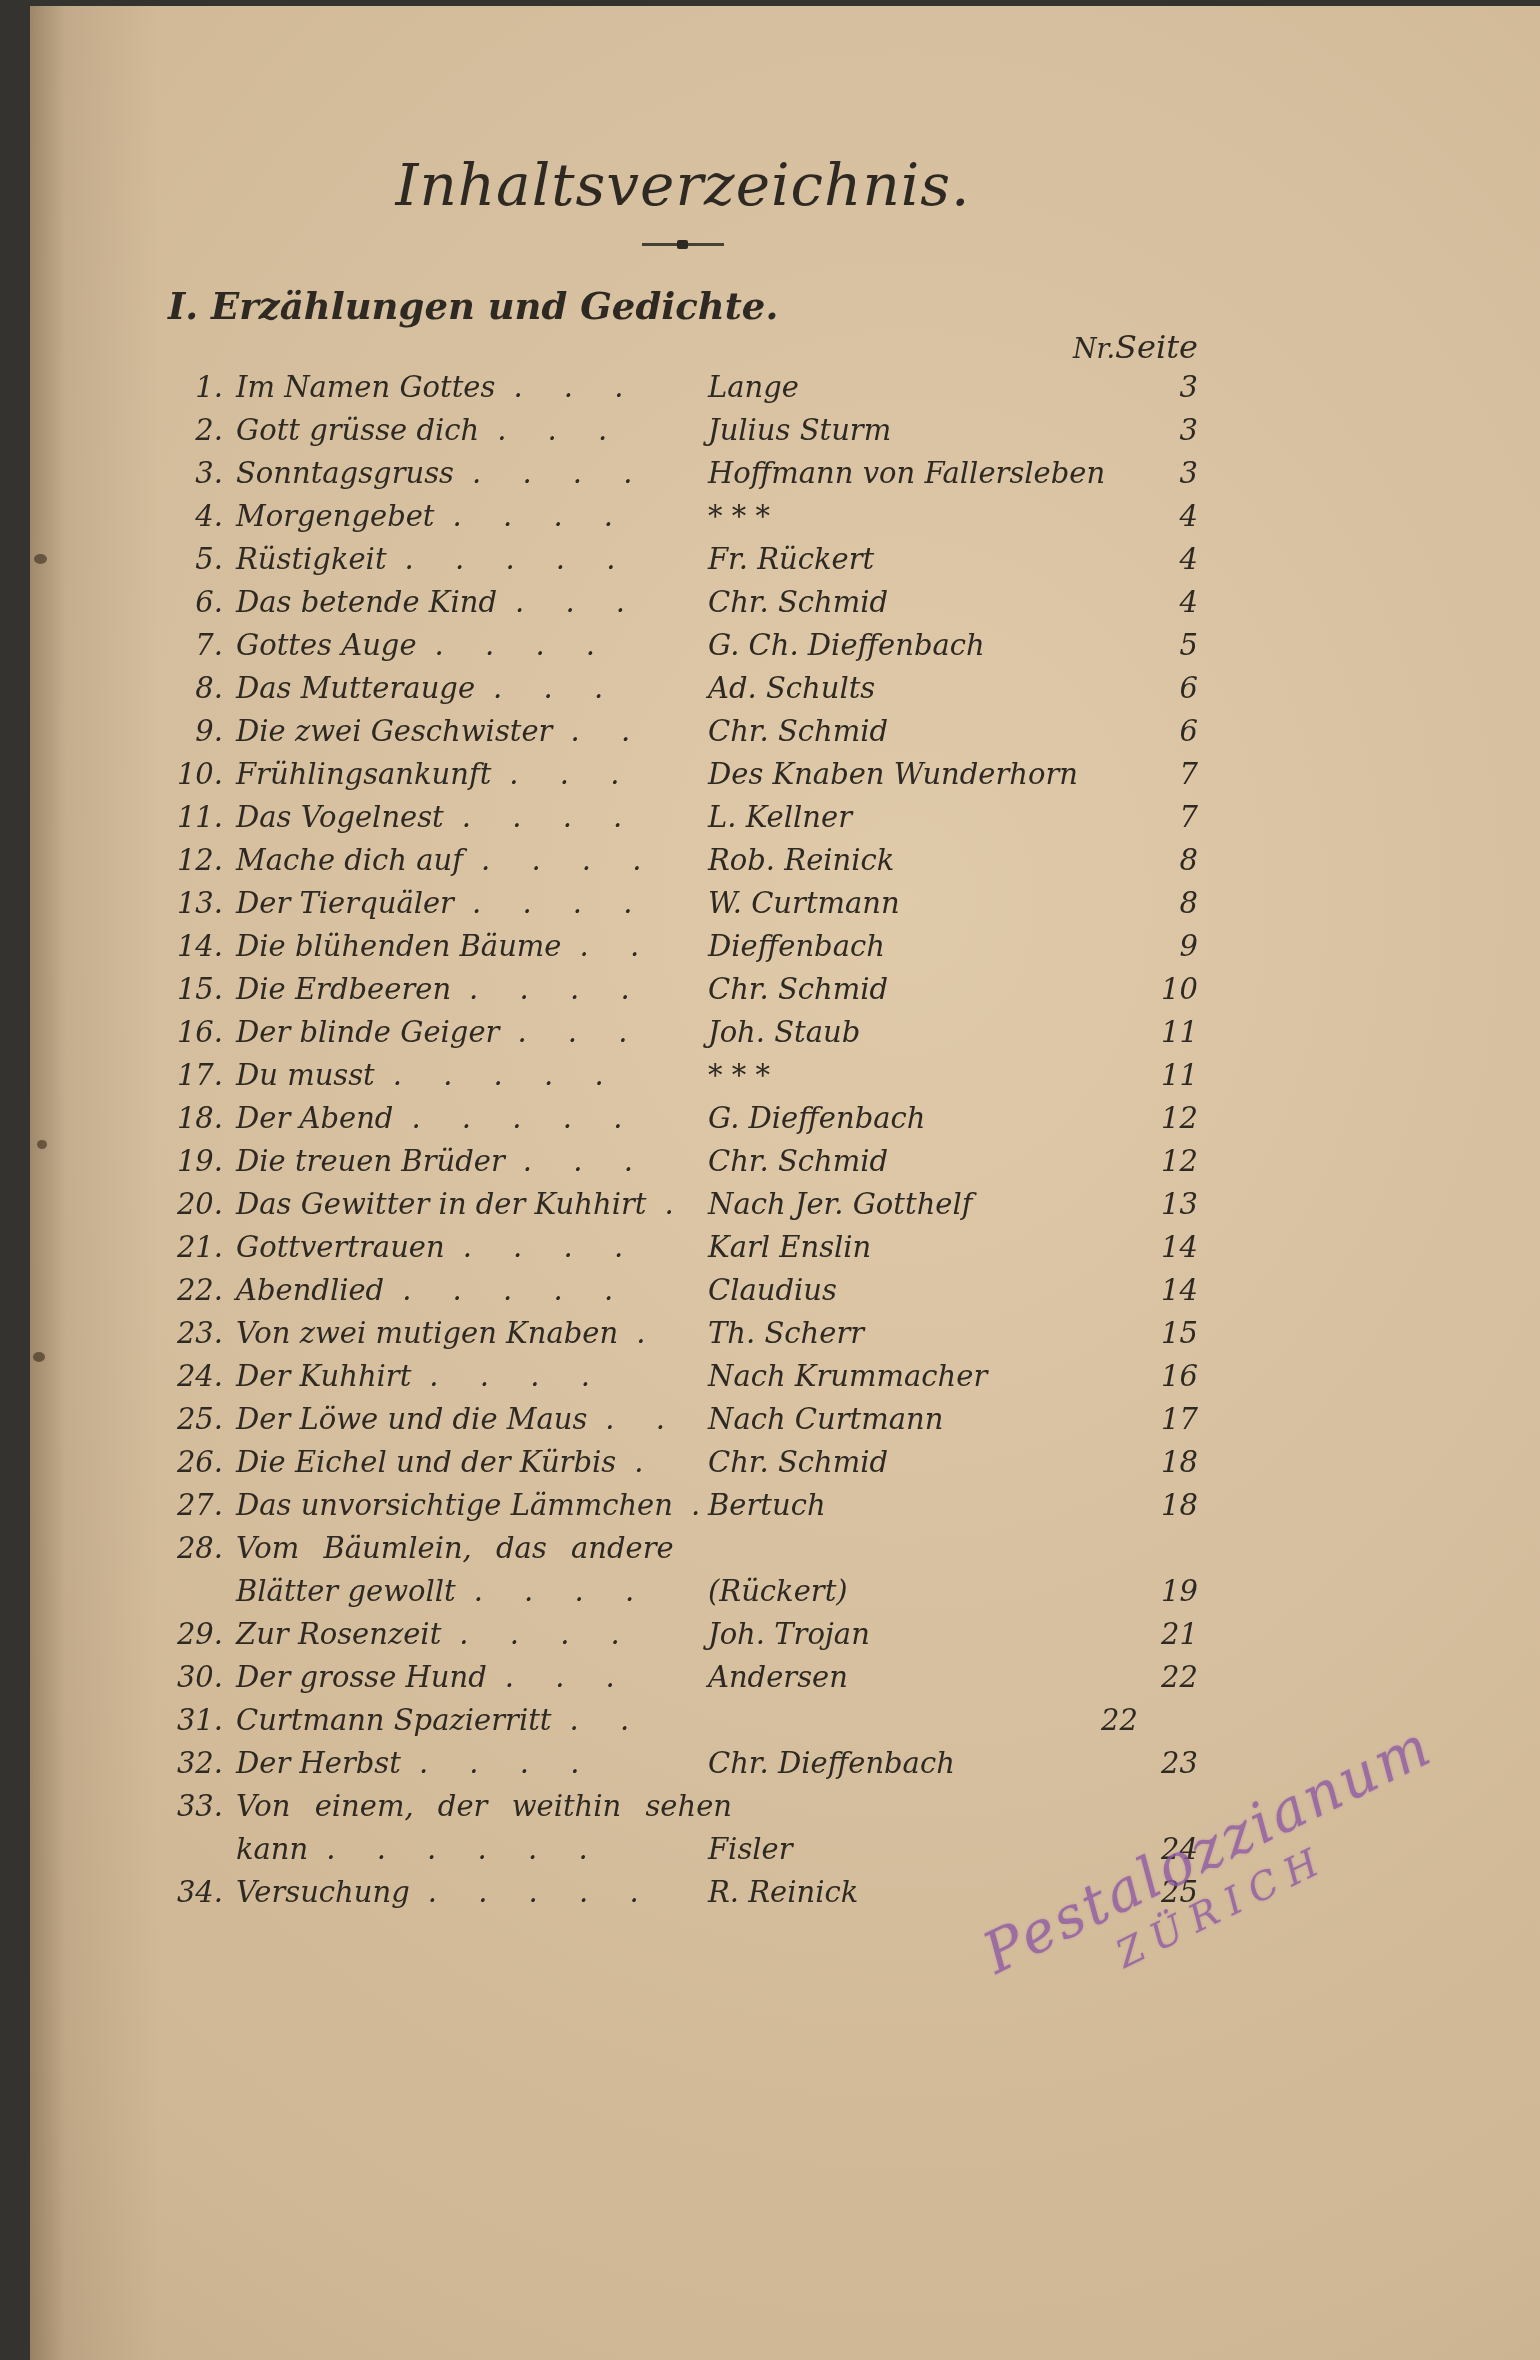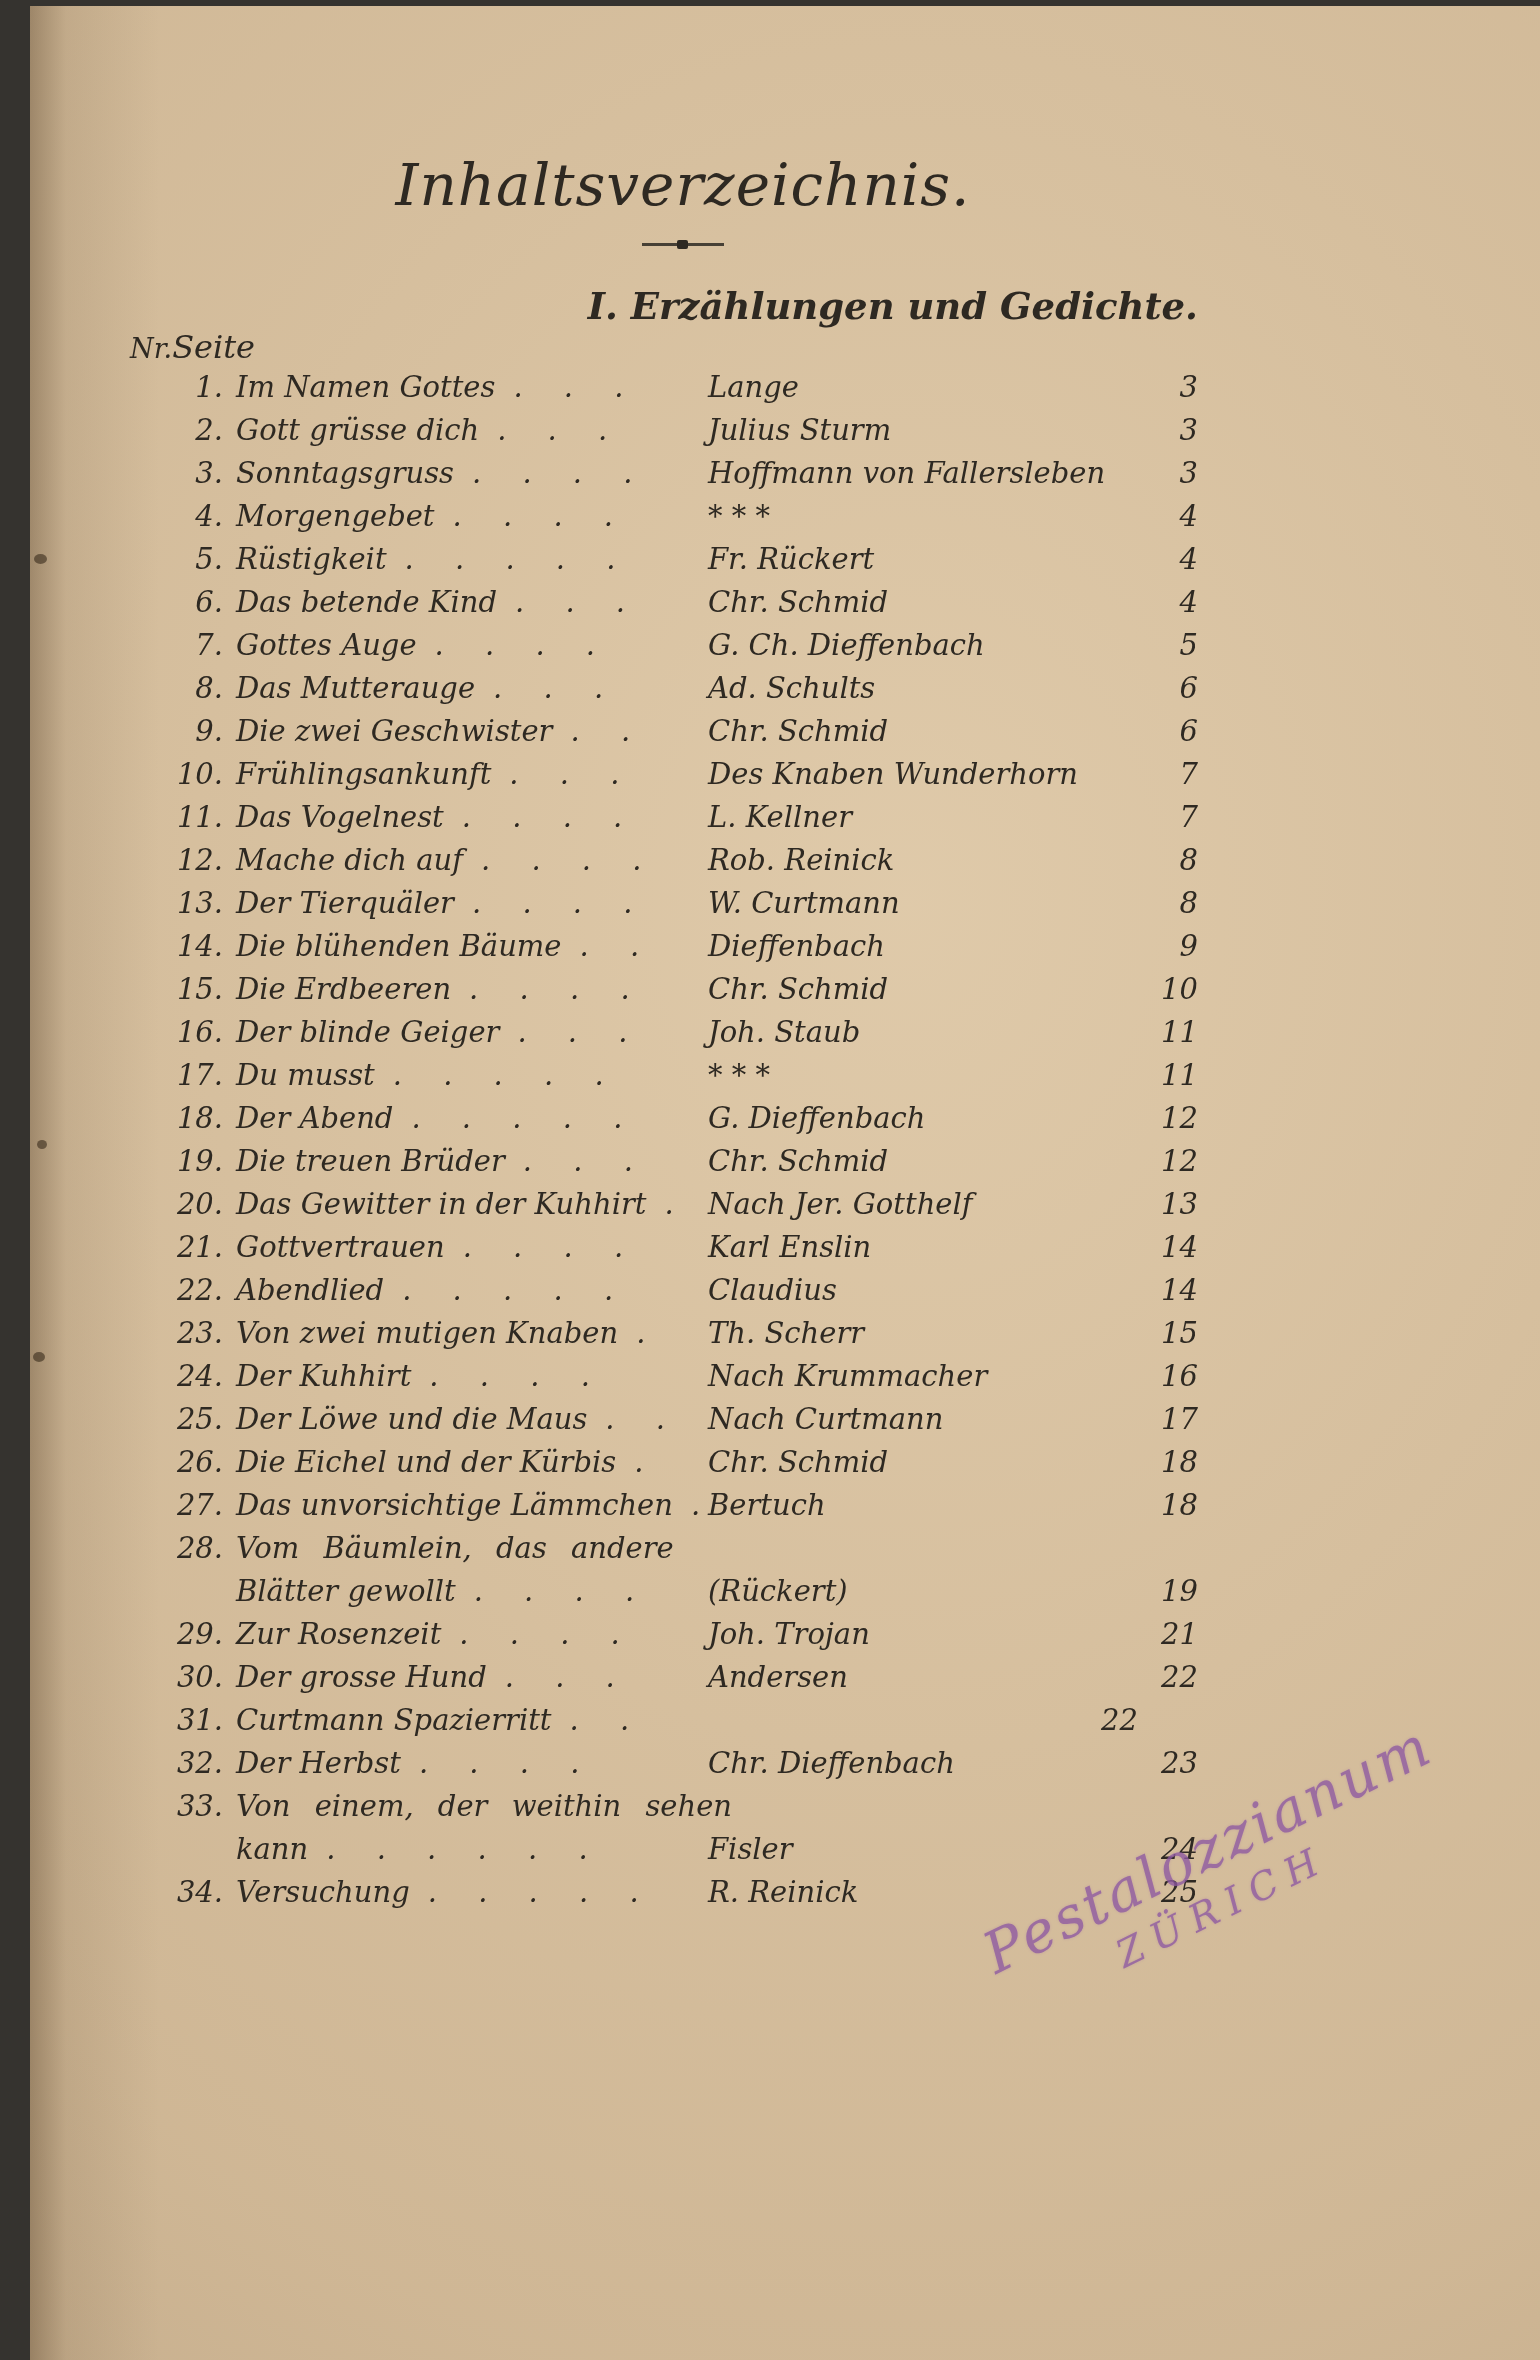--- a/index.html
+++ b/index.html
@@ -38,26 +38,26 @@
     content: ""; position: absolute; left: 0; right: 0; top: 2px; height: 3px;
     background: var(--ink, #2e2922); opacity: 0.85;
   }
   .ornament::after {
     content: ""; position: absolute; left: 35px; top: -1px; width: 11px; height: 9px;
     background: var(--ink, #2e2922); border-radius: 2px;
   }
   .section-heading {
     margin: 36px 0 0 0;
     font-size: 37px; font-weight: 700;
-    text-align: right;
+    text-align: left;
     line-height: 1.2;
   }
   .col-header {
     margin-top: 4px;
-    display: flex; justify-content: flex-start; align-items: baseline;
+    display: flex; justify-content: flex-end; align-items: baseline;
     line-height: 30px;
   }
   .nr-label { font-size: 27px; margin-left: -38px; }
   .seite-label { font-size: 32px; }
 
   .toc { margin-top: 2px; }
   .toc-row {
     display: grid;
     grid-template-columns: 55px 485px 430px 60px;
     align-items: baseline;

